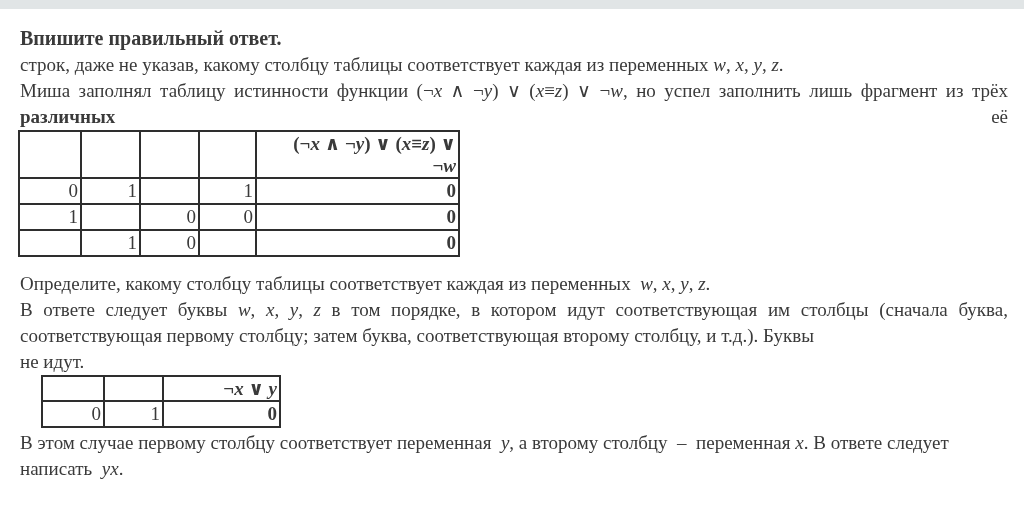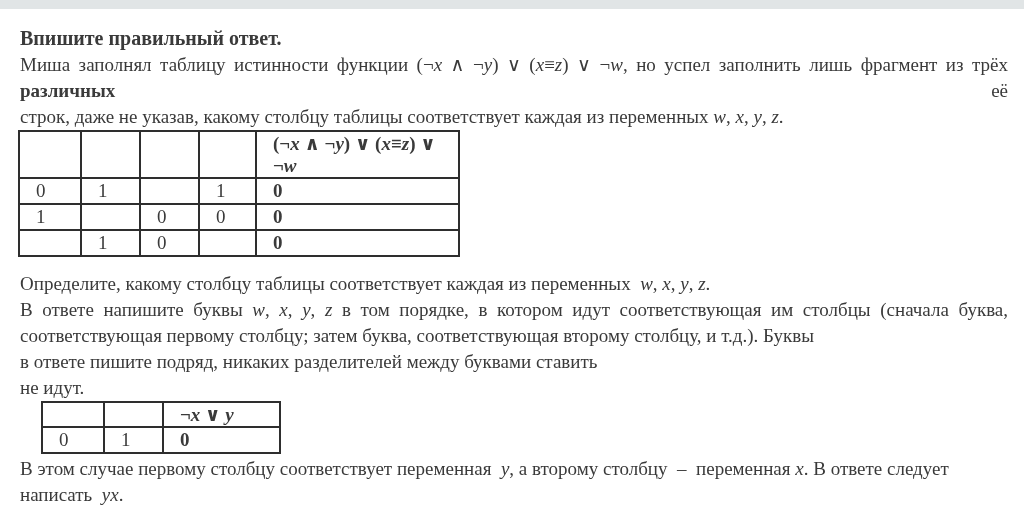--- a/index.html
+++ b/index.html
@@ -14,21 +14,21 @@
   .title { font-size:20px; font-weight:bold; line-height:24px; margin:0 0 2px 0; }
   .line { font-size:19px; line-height:26px; white-space:pre-wrap; }
   .just { white-space:normal; text-align:justify; text-align-last:justify; }
   .s-i { font-style:italic; }
   .s-b { font-weight:bold; }
   .s-bi { font-weight:bold; font-style:italic; }
 
   table { border-collapse:collapse; table-layout:fixed; margin:0 0 0 -2px; }
   th, td {
     border:2px solid #2e2e2e;
-    font-size:19px; font-weight:normal; text-align:left;
+    font-size:19px; font-weight:normal; text-align:right;
     padding:0 2px 0 16px; vertical-align:middle; overflow:hidden;
   }
   .t1 thead th { height:28px; }
   .t1 td { height:24px; }
   .t2 thead th { height:23px; }
   .t2 td { height:24px; }
   td:last-child { font-weight:bold; }
   .p2 { margin-top:14px; }
   .example-table-gap { margin-top:0;margin-left:21px; }
   .conclusion { margin-top:2px; }
@@ -36,22 +36,22 @@
 </head>
 <body>
 
 <div class="topbar"></div>
 
 <div class="content">
 
   <div class="title">Впишите правильный ответ.</div>
 
   <div>
+    <div class="line"><span>строк, даже не указав, какому столбцу таблицы соответствует каждая из переменных </span><span class="s-i">w</span><span>, </span><span class="s-i">x</span><span>, </span><span class="s-i">y</span><span>, </span><span class="s-i">z</span><span>.</span></div>
     <div class="line just"><span>Миша заполнял таблицу истинности функции (¬</span><span class="s-i">x</span><span> ∧ ¬</span><span class="s-i">y</span><span>) ∨ (</span><span class="s-i">x</span><span>≡</span><span class="s-i">z</span><span>) ∨ ¬</span><span class="s-i">w</span><span>, но успел заполнить лишь фрагмент из трёх </span><span class="s-b">различных</span><span> её</span></div>
-    <div class="line"><span>строк, даже не указав, какому столбцу таблицы соответствует каждая из переменных </span><span class="s-i">w</span><span>, </span><span class="s-i">x</span><span>, </span><span class="s-i">y</span><span>, </span><span class="s-i">z</span><span>.</span></div>
   </div>
 
   <table class="t1">
     <colgroup>
       <col style="width:62px">
         <col style="width:59px">
         <col style="width:59px">
         <col style="width:57px">
         <col style="width:203px">
     </colgroup>
@@ -84,23 +84,22 @@
           <td>1</td>
           <td>0</td>
           <td></td>
           <td>0</td>
         </tr>
       </tbody>
   </table>
 
   <div class="p2">
     <div class="line"><span>Определите, какому столбцу таблицы соответствует каждая из переменных  </span><span class="s-i">w</span><span>, </span><span class="s-i">x</span><span>, </span><span class="s-i">y</span><span>, </span><span class="s-i">z</span><span>.</span></div>
-    <div class="line just"><span>В ответе напишите буквы </span><span class="s-i">w</span><span>, </span><span class="s-i">x</span><span>, </span><span class="s-i">y</span><span>, </span><span class="s-i">z</span><span> в том порядке, в котором идут соответствующая им столбцы (сначала буква,</span></div>
+    <div class="line just"><span>В ответе следует буквы </span><span class="s-i">w</span><span>, </span><span class="s-i">x</span><span>, </span><span class="s-i">y</span><span>, </span><span class="s-i">z</span><span> в том порядке, в котором идут соответствующая им столбцы (сначала буква,</span></div>
     <div class="line"><span>соответствующая первому столбцу; затем буква, соответствующая второму столбцу, и т.д.). Буквы</span></div>
-    <div class="line"><span>в ответе пишите подряд, никаких разделителей между буквами ставить</span></div>
     <div class="line"><span>не идут.</span></div>
   </div>
 
   <table class="t2 example-table-gap">
     <colgroup>
       <col style="width:62px">
         <col style="width:59px">
         <col style="width:117px">
     </colgroup>
     <thead>

